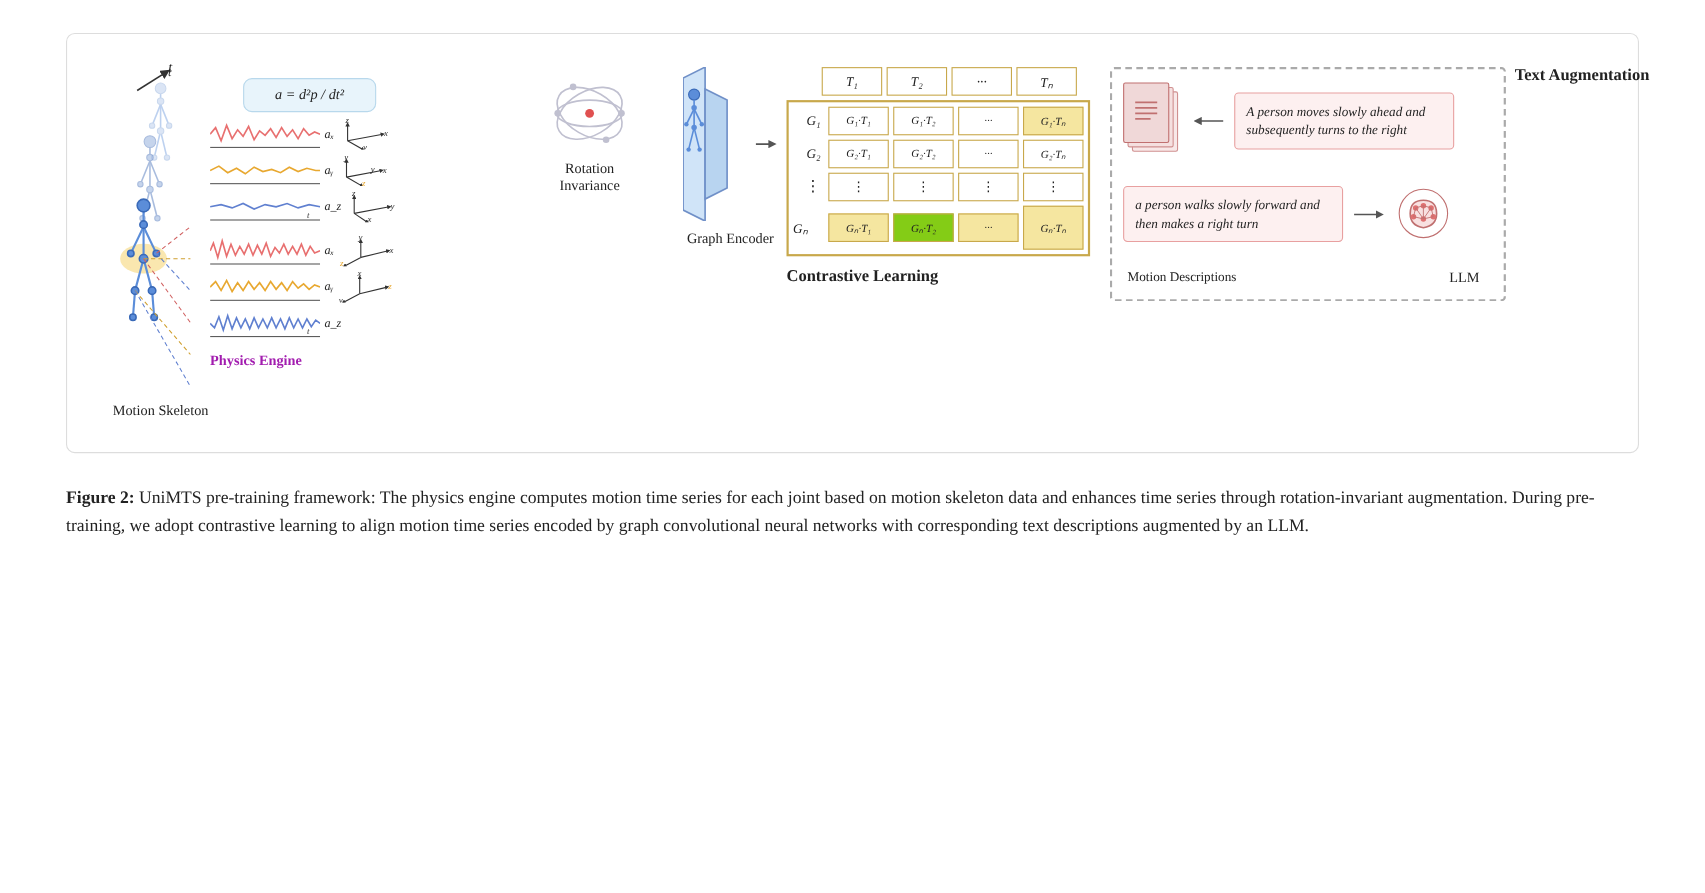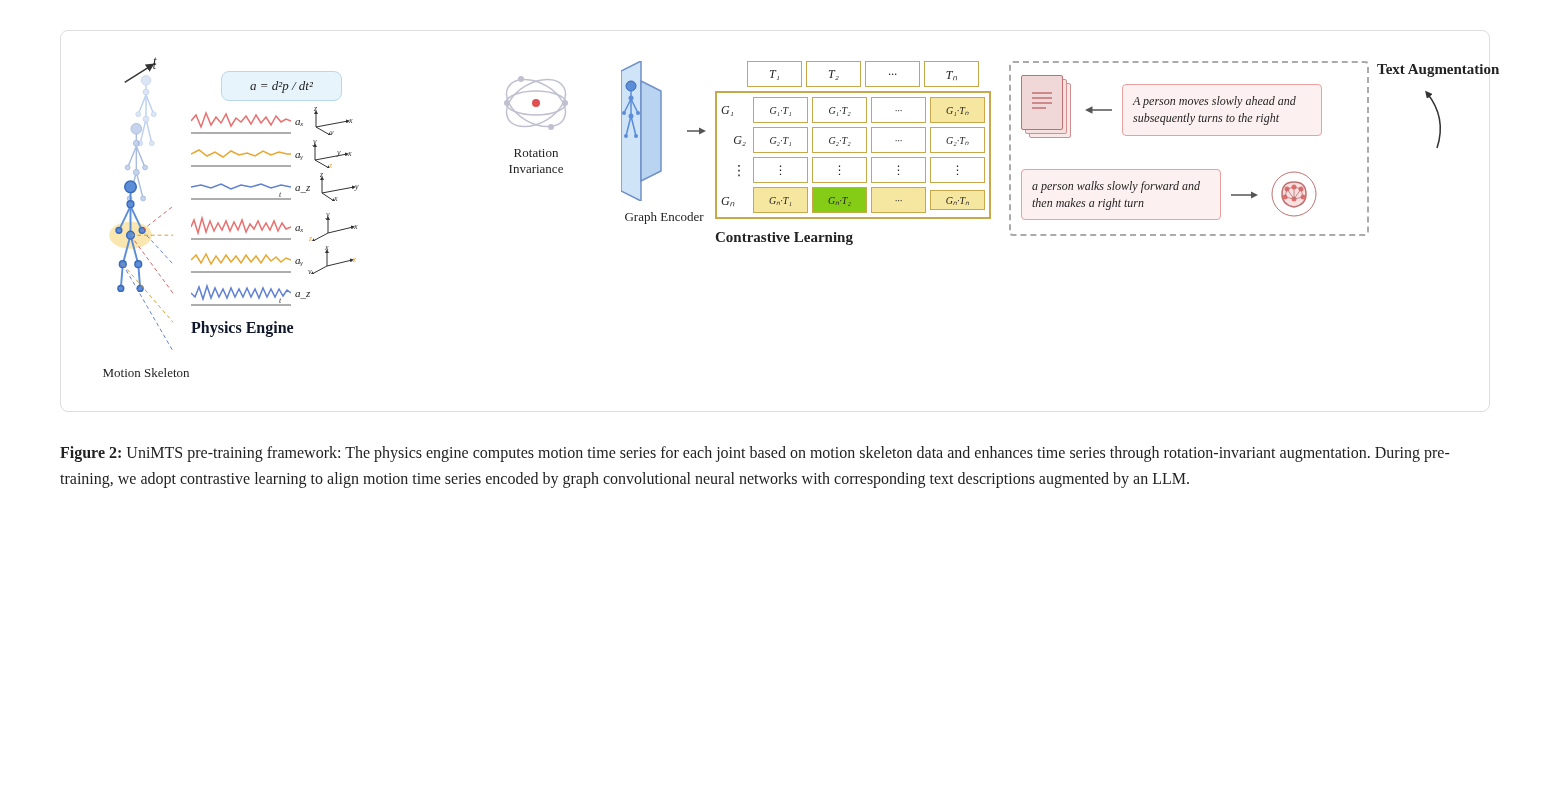--- a/index.html
+++ b/index.html
@@ -127,23 +127,23 @@
     }
 
     .rotation-label {
       font-size: 13px;
       text-align: center;
       margin-top: 4px;
       color: #222;
     }
 
     .physics-engine-label {
-      font-size: 16px;
+      font-size: 13px;
       font-weight: bold;
-      color: #0f172a;
+      color: #a21caf;
       text-align: center;
     }
 
     
     .vertical-divider {
       width: 2px;
       background: #ccc;
       margin: 0 20px;
       align-self: stretch;
     }
@@ -524,21 +524,21 @@
         <div style="display:flex;flex-direction:row;gap:4px;padding-left:32px;margin-bottom:4px;">
           <div style="min-width:55px;height:26px;border:1.5px solid #c8a84b;display:flex;align-items:center;justify-content:center;font-size:12px;font-style:italic;color:#222;">T₁</div>
           <div style="min-width:55px;height:26px;border:1.5px solid #c8a84b;display:flex;align-items:center;justify-content:center;font-size:12px;font-style:italic;color:#222;">T₂</div>
           <div style="min-width:55px;height:26px;border:1.5px solid #c8a84b;display:flex;align-items:center;justify-content:center;font-size:12px;font-style:italic;color:#222;">···</div>
           <div style="min-width:55px;height:26px;border:1.5px solid #c8a84b;display:flex;align-items:center;justify-content:center;font-size:12px;font-style:italic;color:#222;">Tₙ</div>
         </div>
 
         <div style="display:flex;flex-direction:column;gap:4px;border:2px solid #c8a84b;padding:4px;">
 
           <div style="display:flex;flex-direction:row;gap:4px;align-items:center;">
-            <div style="width:28px;font-size:12px;font-style:italic;color:#222;text-align:left;padding-right:3px;">G₁</div>
+            <div style="width:28px;font-size:12px;font-style:italic;color:#222;text-align:right;padding-right:3px;">G₁</div>
             <div style="min-width:55px;height:26px;border:1px solid #c8a84b;display:flex;align-items:center;justify-content:center;font-size:10px;font-style:italic;color:#222;background:#fff;">G₁·T₁</div>
             <div style="min-width:55px;height:26px;border:1px solid #c8a84b;display:flex;align-items:center;justify-content:center;font-size:10px;font-style:italic;color:#222;background:#fff;">G₁·T₂</div>
             <div style="min-width:55px;height:26px;border:1px solid #c8a84b;display:flex;align-items:center;justify-content:center;font-size:10px;font-style:italic;color:#222;background:#fff;">···</div>
             <div style="min-width:55px;height:26px;border:1px solid #c8a84b;display:flex;align-items:center;justify-content:center;font-size:10px;font-style:italic;color:#222;background:#f5e6a0;">G₁·Tₙ</div>
           </div>
 
           <div style="display:flex;flex-direction:row;gap:4px;align-items:center;">
             <div style="width:28px;font-size:12px;font-style:italic;color:#222;text-align:right;padding-right:3px;">G₂</div>
             <div style="min-width:55px;height:26px;border:1px solid #c8a84b;display:flex;align-items:center;justify-content:center;font-size:10px;font-style:italic;color:#222;background:#fff;">G₂·T₁</div>
             <div style="min-width:55px;height:26px;border:1px solid #c8a84b;display:flex;align-items:center;justify-content:center;font-size:10px;font-style:italic;color:#222;background:#fff;">G₂·T₂</div>
@@ -552,21 +552,21 @@
             <div style="min-width:55px;height:26px;border:1px solid #c8a84b;display:flex;align-items:center;justify-content:center;font-size:12px;color:#222;background:#fff;">⋮</div>
             <div style="min-width:55px;height:26px;border:1px solid #c8a84b;display:flex;align-items:center;justify-content:center;font-size:12px;color:#222;background:#fff;">⋮</div>
             <div style="min-width:55px;height:26px;border:1px solid #c8a84b;display:flex;align-items:center;justify-content:center;font-size:12px;color:#222;background:#fff;">⋮</div>
           </div>
 
           <div style="display:flex;flex-direction:row;gap:4px;align-items:center;">
             <div style="width:28px;font-size:12px;font-style:italic;color:#222;text-align:left;padding-right:3px;">Gₙ</div>
             <div style="min-width:55px;height:26px;border:1px solid #c8a84b;display:flex;align-items:center;justify-content:center;font-size:10px;font-style:italic;color:#222;background:#f5e6a0;">Gₙ·T₁</div>
             <div style="min-width:55px;height:26px;border:1px solid #c8a84b;display:flex;align-items:center;justify-content:center;font-size:10px;font-style:italic;color:#222;background:#84cc16;">Gₙ·T₂</div>
             <div style="min-width:55px;height:26px;border:1px solid #c8a84b;display:flex;align-items:center;justify-content:center;font-size:10px;font-style:italic;color:#222;background:#f5e6a0;">···</div>
-            <div style="min-width:55px;height:20px;border:1px solid #c8a84b;display:flex;align-items:center;justify-content:center;font-size:10px;font-style:italic;color:#222;background:#f5e6a0;">Gₙ·Tₙ</div>
+            <div style="min-width:55px;height:40px;border:1px solid #c8a84b;display:flex;align-items:center;justify-content:center;font-size:10px;font-style:italic;color:#222;background:#f5e6a0;">Gₙ·Tₙ</div>
           </div>
         </div>
 
         <div class="contrastive-label">Contrastive Learning</div>
       </div>
 
       <div style="border:2px dashed #aaa;border-radius:4px;padding:12px 10px;display:flex;flex-direction:column;gap:22px;margin-left:10px;width:360px;">
 
         <div style="display:flex;flex-direction:row;align-items:center;gap:8px;">
 
@@ -630,23 +630,27 @@
             <line x1="20" y1="22" x2="18" y2="30" stroke="#c07070" stroke-width="0.8"></line>
             <line x1="27" y1="20" x2="27" y2="32" stroke="#c07070" stroke-width="0.8"></line>
             <line x1="34" y1="22" x2="36" y2="30" stroke="#c07070" stroke-width="0.8"></line>
             <line x1="18" y1="30" x2="27" y2="32" stroke="#c07070" stroke-width="0.8"></line>
             <line x1="27" y1="32" x2="36" y2="30" stroke="#c07070" stroke-width="0.8"></line>
             <line x1="20" y1="22" x2="27" y2="32" stroke="#c07070" stroke-width="0.8"></line>
             <line x1="34" y1="22" x2="27" y2="32" stroke="#c07070" stroke-width="0.8"></line>
           </svg>
         </div>
 
+        <div style="display:flex;flex-direction:row;justify-content:space-between;padding:0 4px;">
+          <div style="font-size:12px;color:#222;text-align:center;">Motion Descriptions</div>
+          <div style="font-size:13px;color:#222;text-align:center;padding-right:8px;">LLM</div>
+        </div>
       </div>
 
-      <div style="display:flex;flex-direction:column;align-items:flex-start;margin-left:8px;width:120px;">
+      <div style="display:flex;flex-direction:row;align-items:flex-start;margin-left:8px;width:120px;">
         <div style="font-size:15px;font-weight:bold;color:#222;white-space:nowrap;">Text Augmentation</div>
 
         <svg width="80" height="80" viewBox="0 0 80 80">
           <path d="M 60,70 Q 70,40 50,15" fill="none" stroke="#333" stroke-width="1.5" marker-end="url(#arrCurve)"></path>
           <defs>
             <marker id="arrCurve" markerWidth="5" markerHeight="5" refX="3" refY="2.5" orient="auto">
               <path d="M0,0 L0,5 L5,2.5 z" fill="#333"></path>
             </marker>
           </defs>
         </svg>

